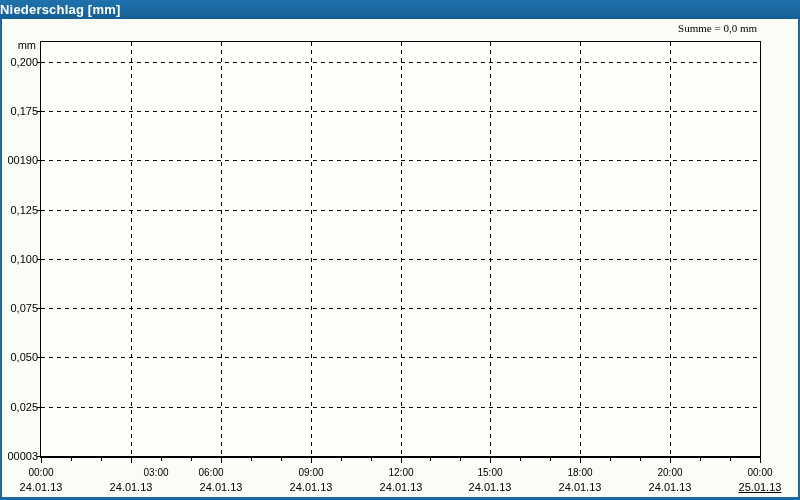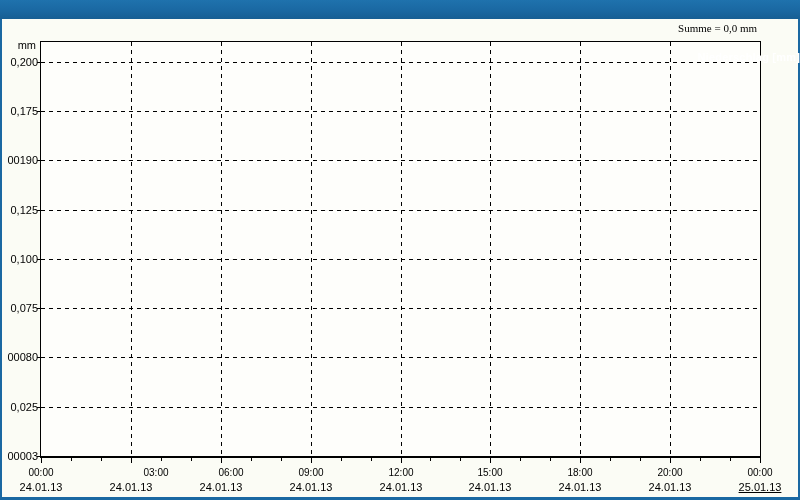--- a/index.html
+++ b/index.html
@@ -13,24 +13,23 @@
   .frame-left, .frame-right { position:absolute; top:0; bottom:0; width:2px; background:#1a68a2; z-index:5; }
   .frame-left { left:0; }
   .frame-right { right:0; }
   .frame-bottom { position:absolute; left:0; right:0; bottom:0; height:3px; background:#1a68a2; z-index:5; }
   .title-bar {
     position:absolute; left:0; top:0; width:800px; height:19px;
     background:linear-gradient(180deg, #1f72ad 0%, #1a68a2 55%, #175e93 100%);
     z-index:6;
   }
   .title-bar .title-text {
-    display:block; width:100%; text-align:right;
-    color:#ffffff; font-size:11px; font-weight:bold; line-height:19px;
+    display:block; width:100%; text-align:left;
+    color:#ffffff; font-size:13px; font-weight:bold; line-height:19px;
     letter-spacing:0.2px;
-    margin-top:48px;
   }
   .summe {
     position:absolute; top:22px; right:43px;
     font-size:11px; line-height:13px; white-space:nowrap;font-family:Liberation Serif, serif;
   }
   .y-unit {
     position:absolute; top:39px; right:764px;
     font-size:11px; line-height:13px; white-space:nowrap;
   }
   .plot {
@@ -97,42 +96,42 @@
     <div class="gridline-v" style="left: 449px;"></div>
     <div class="gridline-v" style="left: 539px;"></div>
     <div class="gridline-v" style="left: 629px;"></div>
   </div>
 
 <div id="axis-layer">
     <div class="y-tick-label" style="top: 450px;">00003</div>
     <div class="y-tick-mark" style="left: 37px; top: 456px;"></div>
     <div class="y-tick-label" style="top: 401px;">0,025</div>
     <div class="y-tick-mark" style="left: 37px; top: 407px;"></div>
-    <div class="y-tick-label" style="top: 351px;">00080</div>
+    <div class="y-tick-label" style="top: 351px;">0,050</div>
     <div class="y-tick-mark" style="left: 37px; top: 357px;"></div>
     <div class="y-tick-label" style="top: 302px;">0,075</div>
     <div class="y-tick-mark" style="left: 37px; top: 308px;"></div>
     <div class="y-tick-label" style="top: 253px;">0,100</div>
     <div class="y-tick-mark" style="left: 37px; top: 259px;"></div>
     <div class="y-tick-label" style="top: 204px;">0,125</div>
     <div class="y-tick-mark" style="left: 37px; top: 210px;"></div>
     <div class="y-tick-label" style="top: 154px;">00190</div>
     <div class="y-tick-mark" style="left: 37px; top: 160px;"></div>
     <div class="y-tick-label" style="top: 105px;">0,175</div>
     <div class="y-tick-mark" style="left: 37px; top: 111px;"></div>
     <div class="y-tick-label" style="top: 56px;">0,200</div>
     <div class="y-tick-mark" style="left: 37px; top: 62px;"></div>
     <div class="x-tick-mark" style="left: 41px; height: 5px;"></div>
     <div class="x-time-label" style="left: 41px;">00:00</div>
     <div class="x-date-label" style="left: 41px;">24.01.13</div>
     <div class="x-tick-mark" style="left: 131px; height: 5px;"></div>
     <div class="x-time-label" style="left: 131px; margin-left: 25px;">03:00</div>
     <div class="x-date-label" style="left: 131px;">24.01.13</div>
     <div class="x-tick-mark" style="left: 221px; height: 5px;"></div>
-    <div class="x-time-label" style="left: 231px;">06:00</div>
+    <div class="x-time-label" style="left: 211px;">06:00</div>
     <div class="x-date-label" style="left: 221px;">24.01.13</div>
     <div class="x-tick-mark" style="left: 311px; height: 5px;"></div>
     <div class="x-time-label" style="left: 311px;">09:00</div>
     <div class="x-date-label" style="left: 311px;">24.01.13</div>
     <div class="x-tick-mark" style="left: 401px; height: 5px;"></div>
     <div class="x-time-label" style="left: 401px;">12:00</div>
     <div class="x-date-label" style="left: 401px;">24.01.13</div>
     <div class="x-tick-mark" style="left: 490px; height: 5px;"></div>
     <div class="x-time-label" style="left: 490px;">15:00</div>
     <div class="x-date-label" style="left: 490px;">24.01.13</div>

